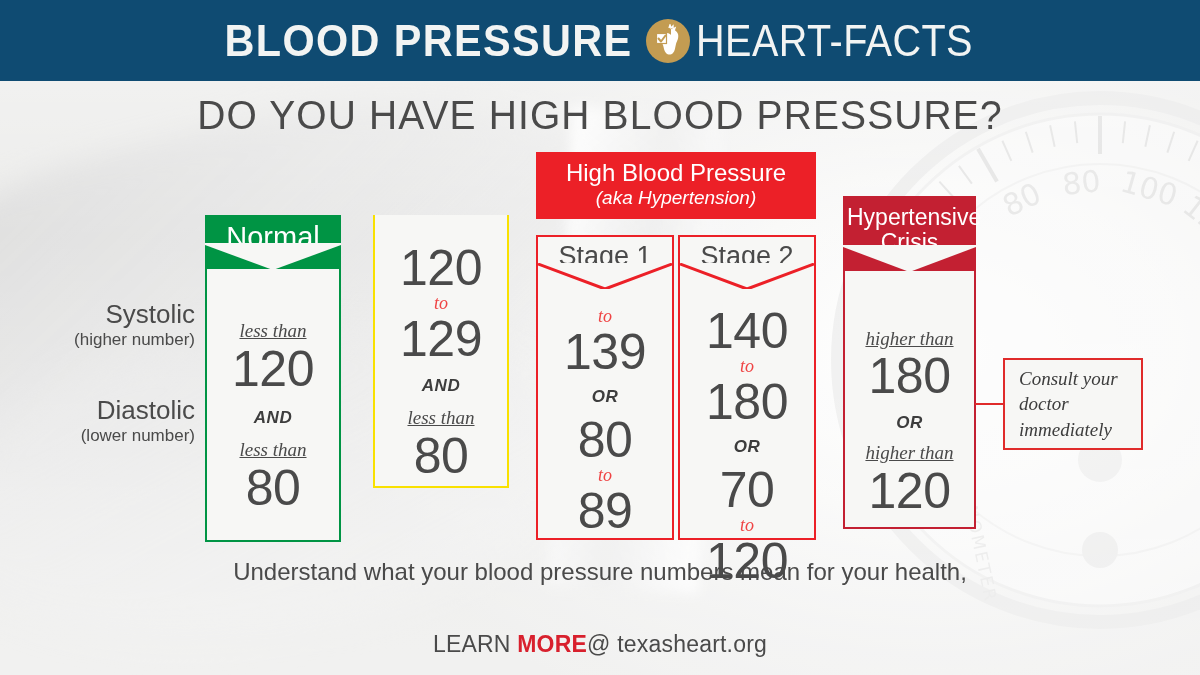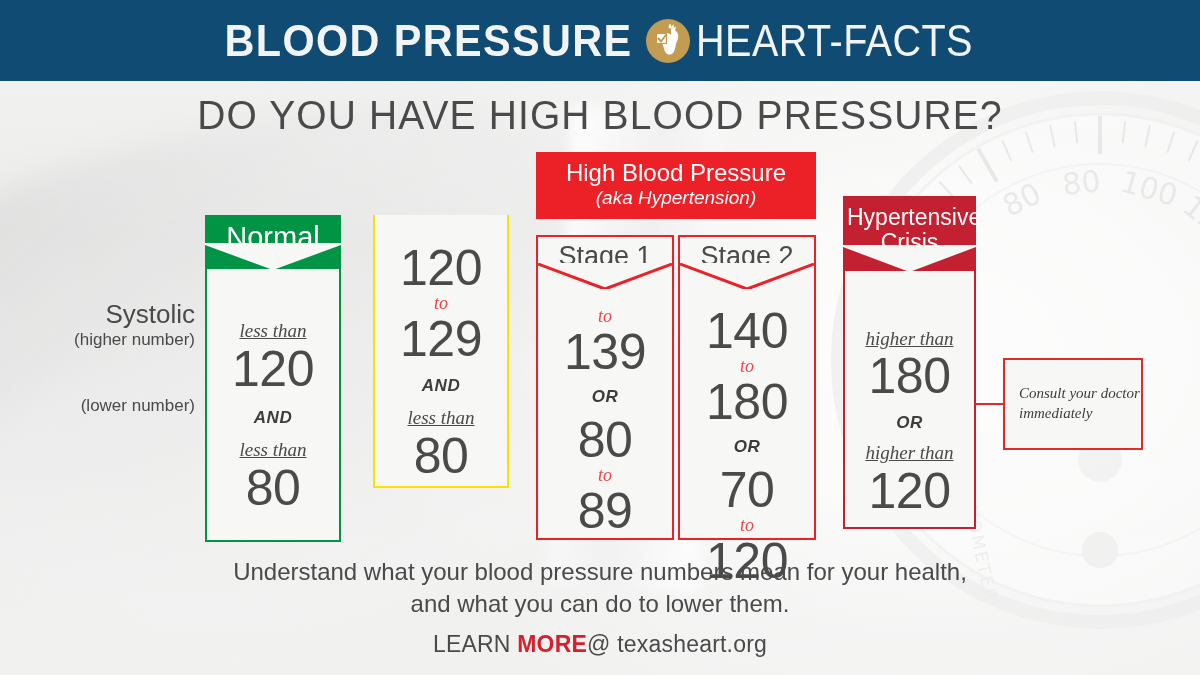--- a/index.html
+++ b/index.html
@@ -175,21 +175,21 @@
 
   
   #consult-box {
     position: absolute; left: 1003px; top: 358px; width: 140px; height: 92px;
     background: #f7f7f5; border: 2px solid #e02b2b;
     z-index: 23;
     display: flex; align-items: center;
     padding: 4px 0 4px 14px;
   }
   #consult-box .txt {
-    font-family: "Liberation Serif", serif; font-style: italic; font-size: 15px;
+    font-family: "Liberation Serif", serif; font-style: italic; font-size: 19px;
     color: #3d3d3d; line-height: 1.32; text-align: left;
   }
   #connector {
     position: absolute; left: 975px; top: 403px; width: 30px; height: 2px;
     background: #e02b2b; z-index: 22;
   }
 
   
   .foot-text {
     position: absolute; left: 0; top: 556px; width: 1200px; text-align: center;
@@ -302,20 +302,21 @@
   </div>
 
   <div class="headline">DO YOU HAVE HIGH BLOOD PRESSURE?</div>
 
   <div class="rowlabels">
     <div class="rowlabel">
       <div class="big">Systolic</div>
       <div class="small">(higher number)</div>
     </div>
     <div class="rowlabel">
+      <div class="big">Diastolic</div>
       <div class="small">(lower number)</div>
     </div>
   </div>
 
   <div class="col" id="col-normal">
     <div class="col-head">
       <span>Normal</span>
       <svg class="notch" viewBox="0 0 136 27" preserveAspectRatio="none">
         <polygon points="0,0 136,0 136,2 68,27 0,2" fill="#f7f7f5"></polygon>
       </svg>
@@ -419,21 +420,20 @@
     </div>
   </div>
 
   <div id="connector"></div>
   <div id="consult-box">
     <div class="txt">Consult your doctor immediately</div>
   </div>
 
   <div class="foot-text">
     <div>Understand what your blood pressure numbers mean for your health,</div>
-    <div>and what you can do to lower them.</div>
   </div>
 
   <div class="foot-learn">
     <div class="learn-line">
       <span>LEARN </span><span class="learn-more">MORE</span><span>@ texasheart.org</span>
     </div>
   </div>
 
 </div>
 

